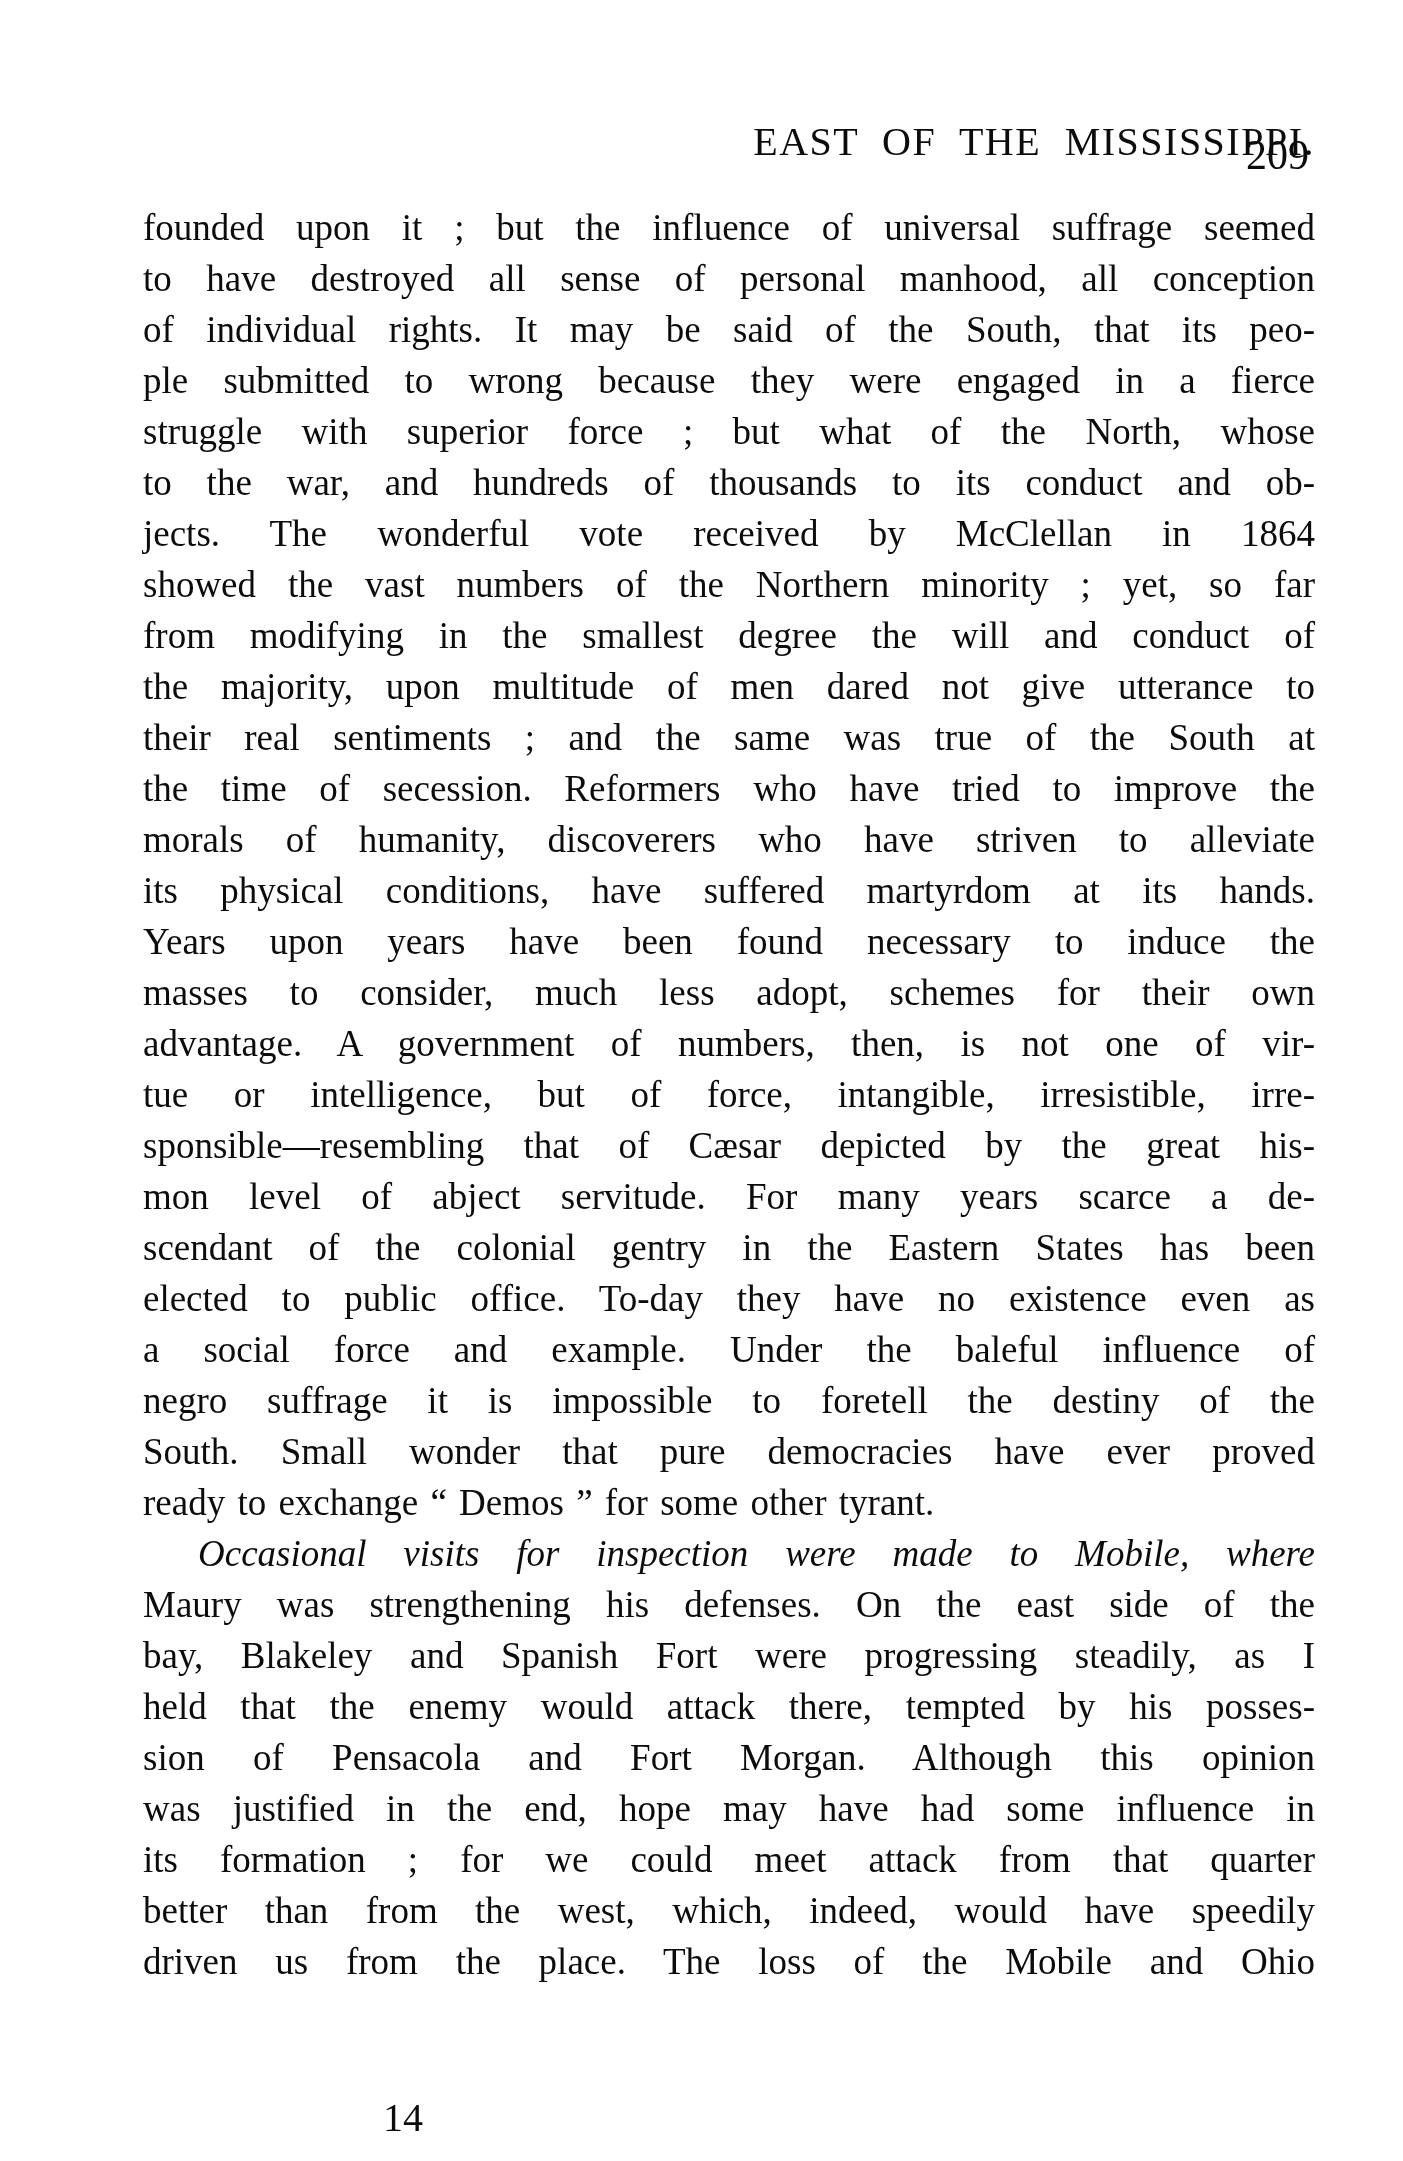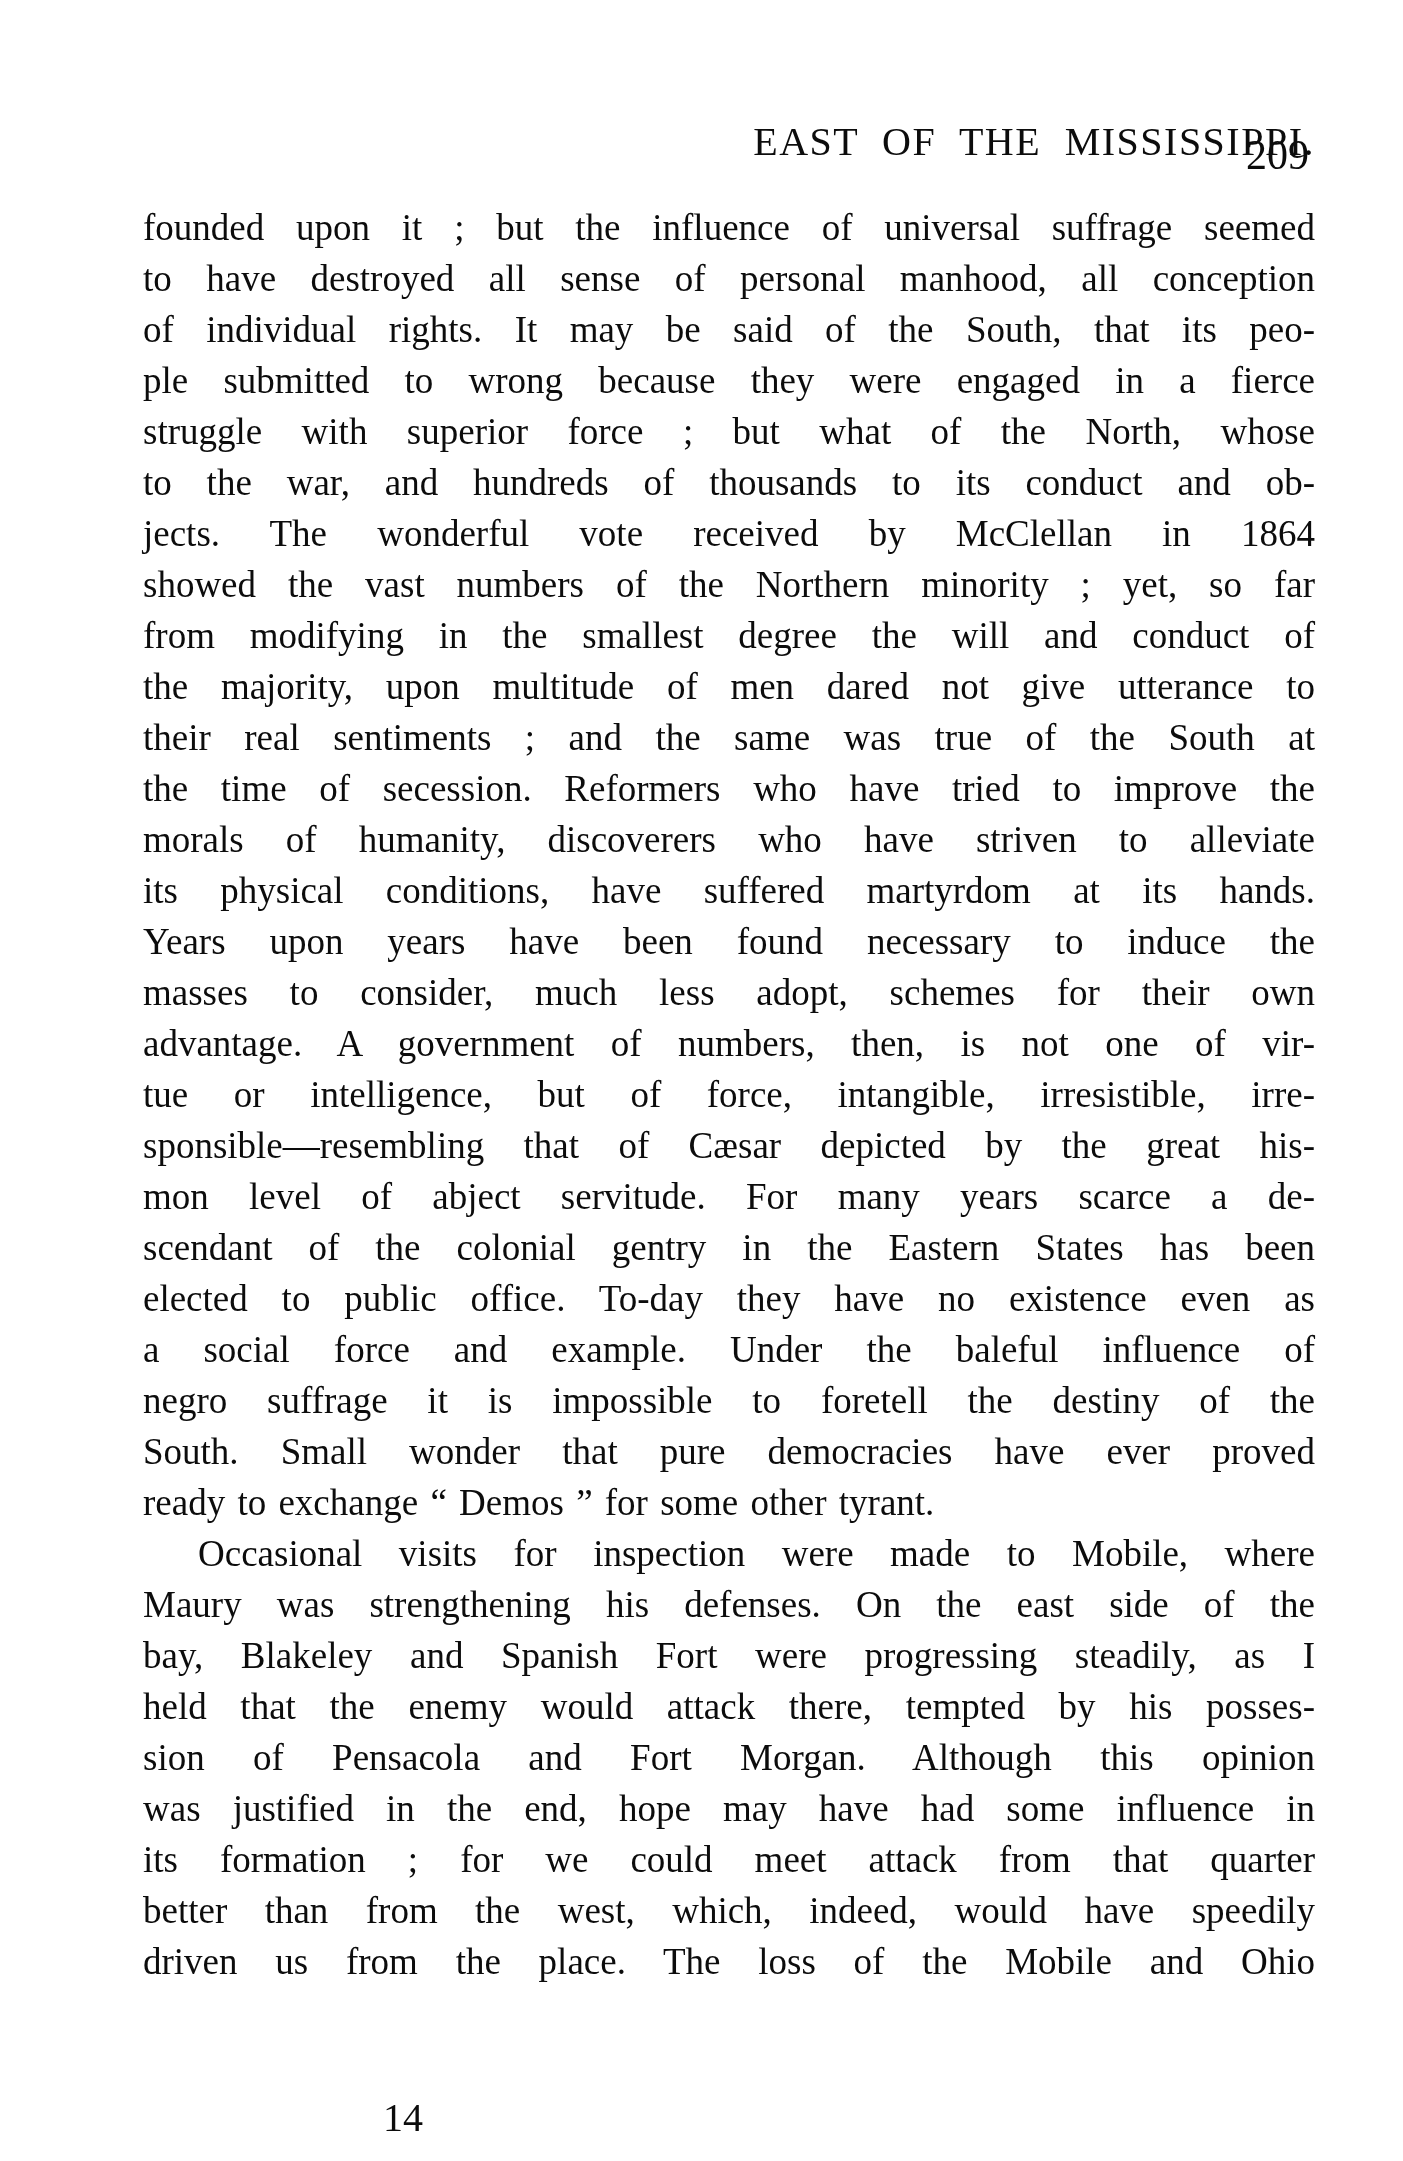--- a/index.html
+++ b/index.html
@@ -32,20 +32,21 @@
   .line{
     white-space:nowrap;
     text-align:justify;
     text-align-last:justify;
   }
   .line.para-end{
     text-align-last:left;
   }
   .line.indent{
     text-indent:55px;
+    font-style:italic;
   }
   .signature{
     position:absolute;left:383px;top:2094px;
     font-size:40px;line-height:48px;
   }
 </style>
 </head>
 <body>
 
 <div class="page">

